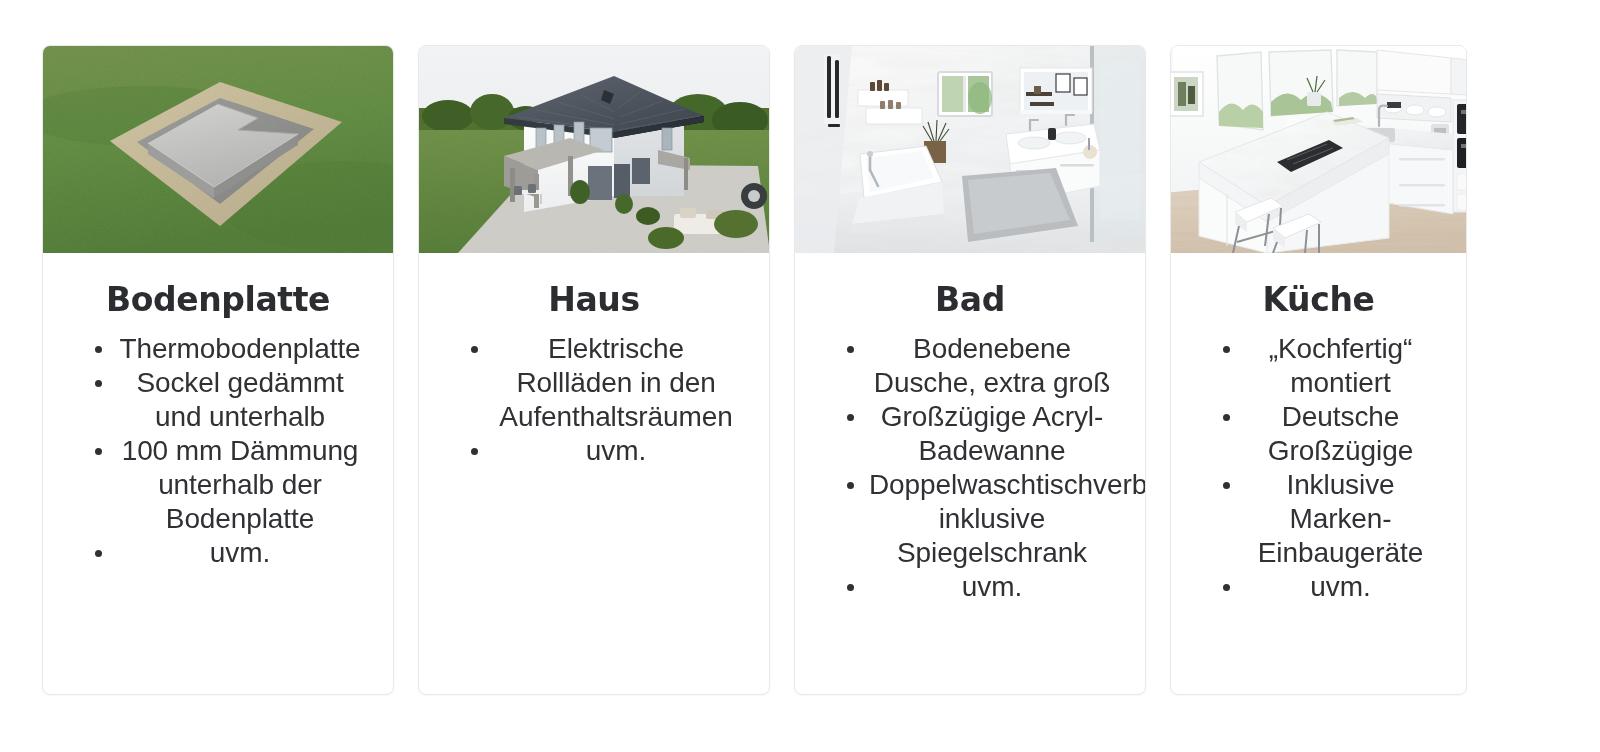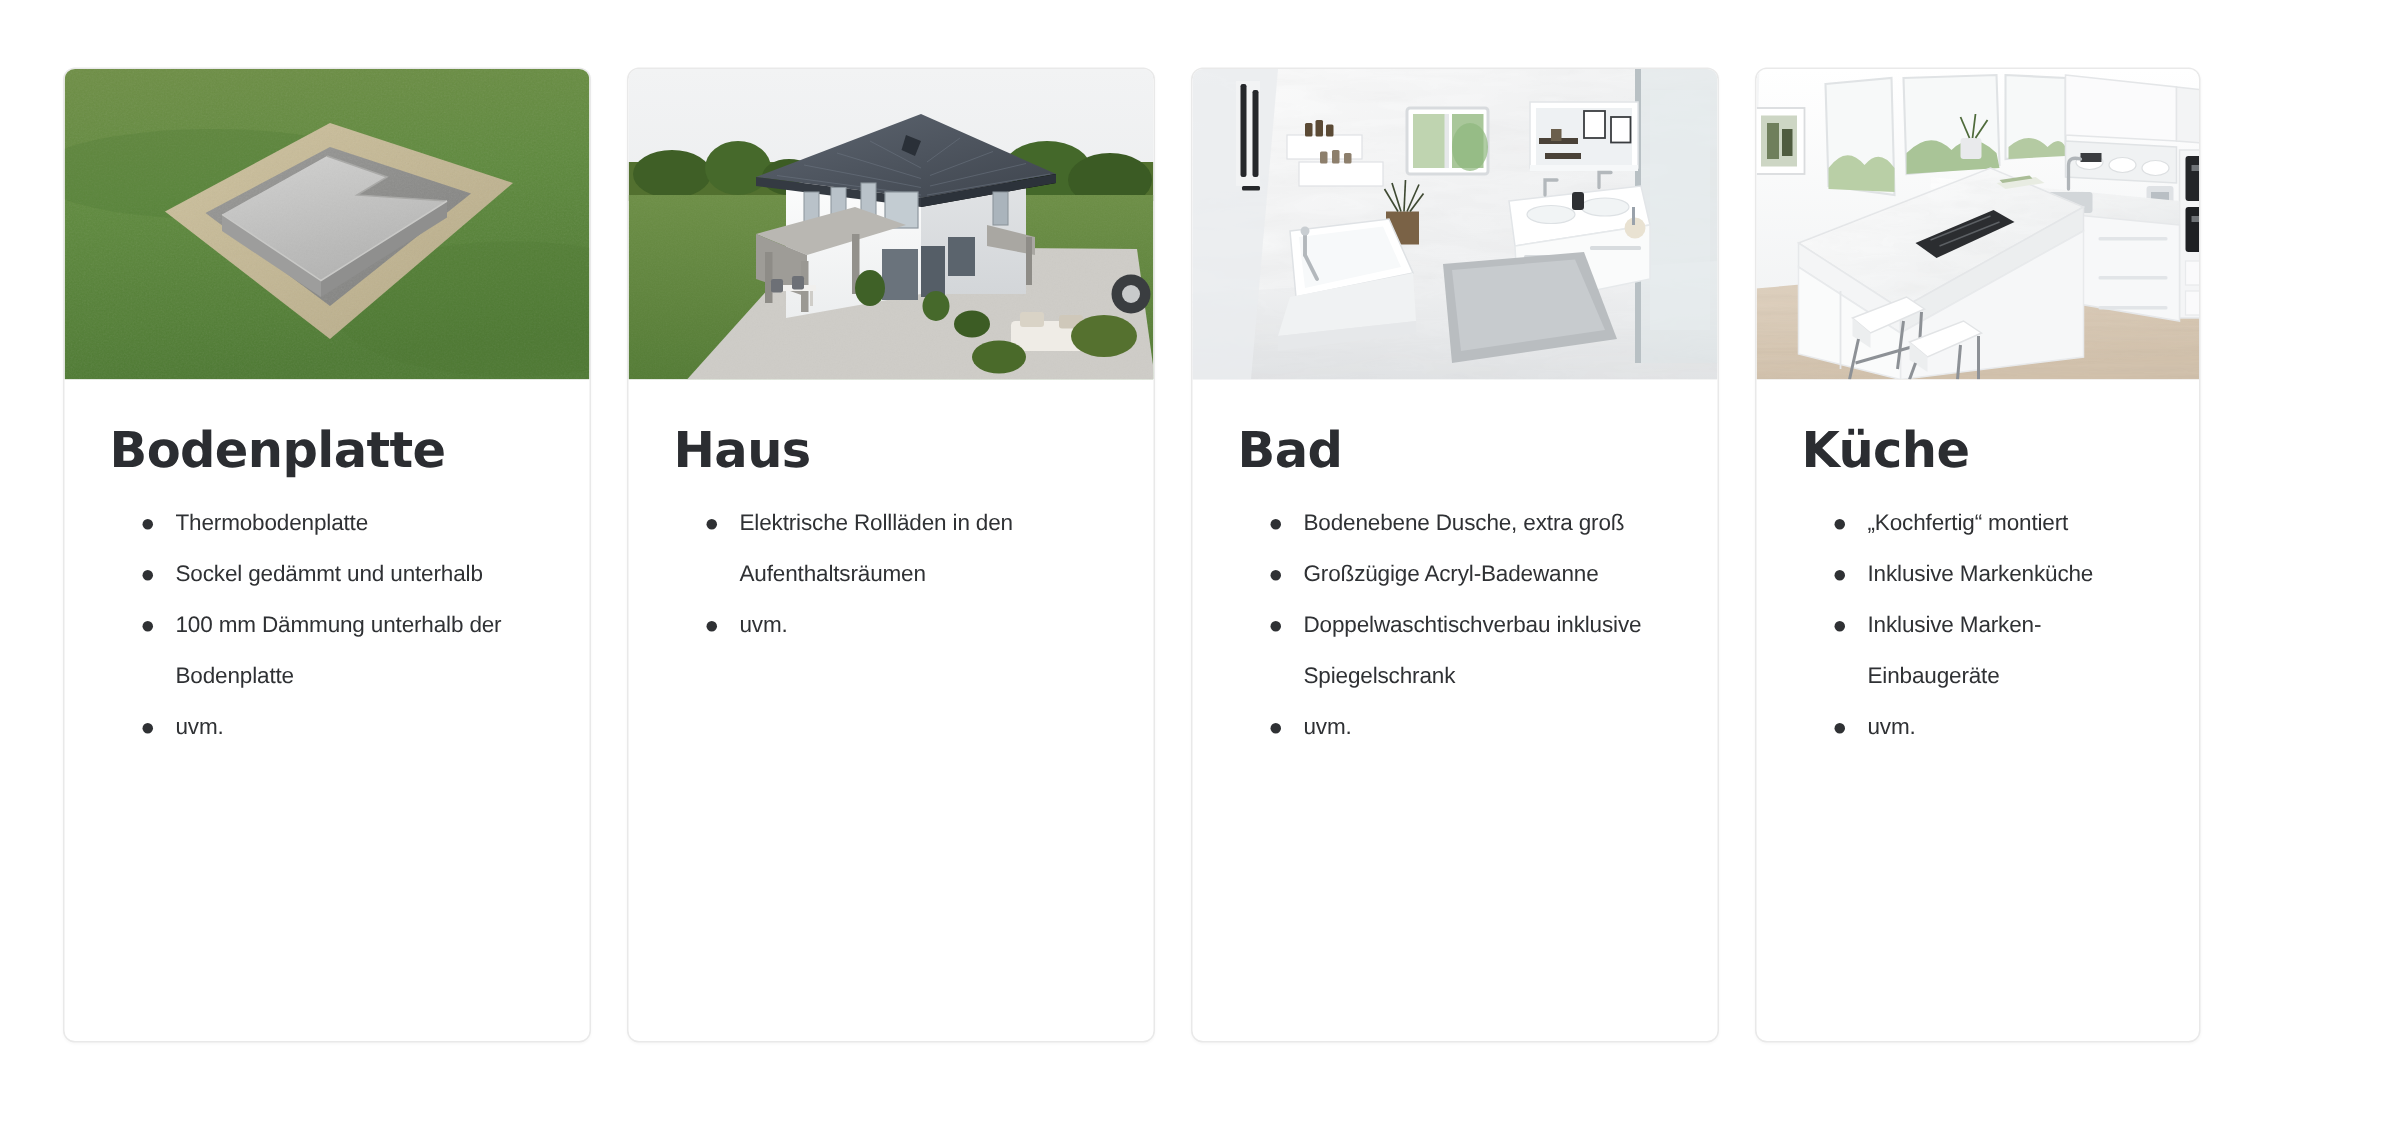--- a/index.html
+++ b/index.html
@@ -39,40 +39,41 @@
     flex: 0 0 207px;
     position: relative;
     overflow: hidden;
     background: #f3f3f3;
   }
   .card-media svg { display:block; width:100%; height:100%; }
 
   .card-body {
     padding: 30px 30px 0 30px;
     flex: 1 1 auto;
+    text-align: center;
   }
 
   .card-title {
     font-size: 33px;
     line-height: 1.05;
     font-weight: 700;
     color: #2b2d31;
     letter-spacing: -0.4px;
     margin: 0 0 14px 0;
     font-family: "DejaVu Sans", "Liberation Sans", sans-serif;
   }
 
   .card-list {
     margin: 0;
     padding: 0 0 0 14px;
     list-style: none;
   }
   .card-list li {
     position: relative;
-    font-size: 15px;
+    font-size: 28px;
     line-height: 34px;
     color: #2f3134;
     padding-left: 30px;
     margin: 0 0 0 0;
     letter-spacing: -0.1px;
   }
   .card-list li::before {
     content: "";
     position: absolute;
     left: 8px;
@@ -521,20 +522,20 @@
         </g>
 
         <polygon points="200,76 226,72 232,76 206,80" fill="#e8ece2"></polygon>
         <polygon points="202,74 222,71 224,73 204,76" fill="#aabd97"></polygon>
       </svg>
     </div>
     <div class="card-body">
       <h3 class="card-title">Küche</h3>
       <ul class="card-list">
         <li>„Kochfertig“ montiert</li>
-        <li>Inklusive Markenküche</li>
+        <li>Deutsche Großzügige</li>
         <li>Inklusive Marken-Einbaugeräte</li>
         <li>uvm.</li>
       </ul>
     </div>
   </div>
 
 </div>
 
 </body></html>

